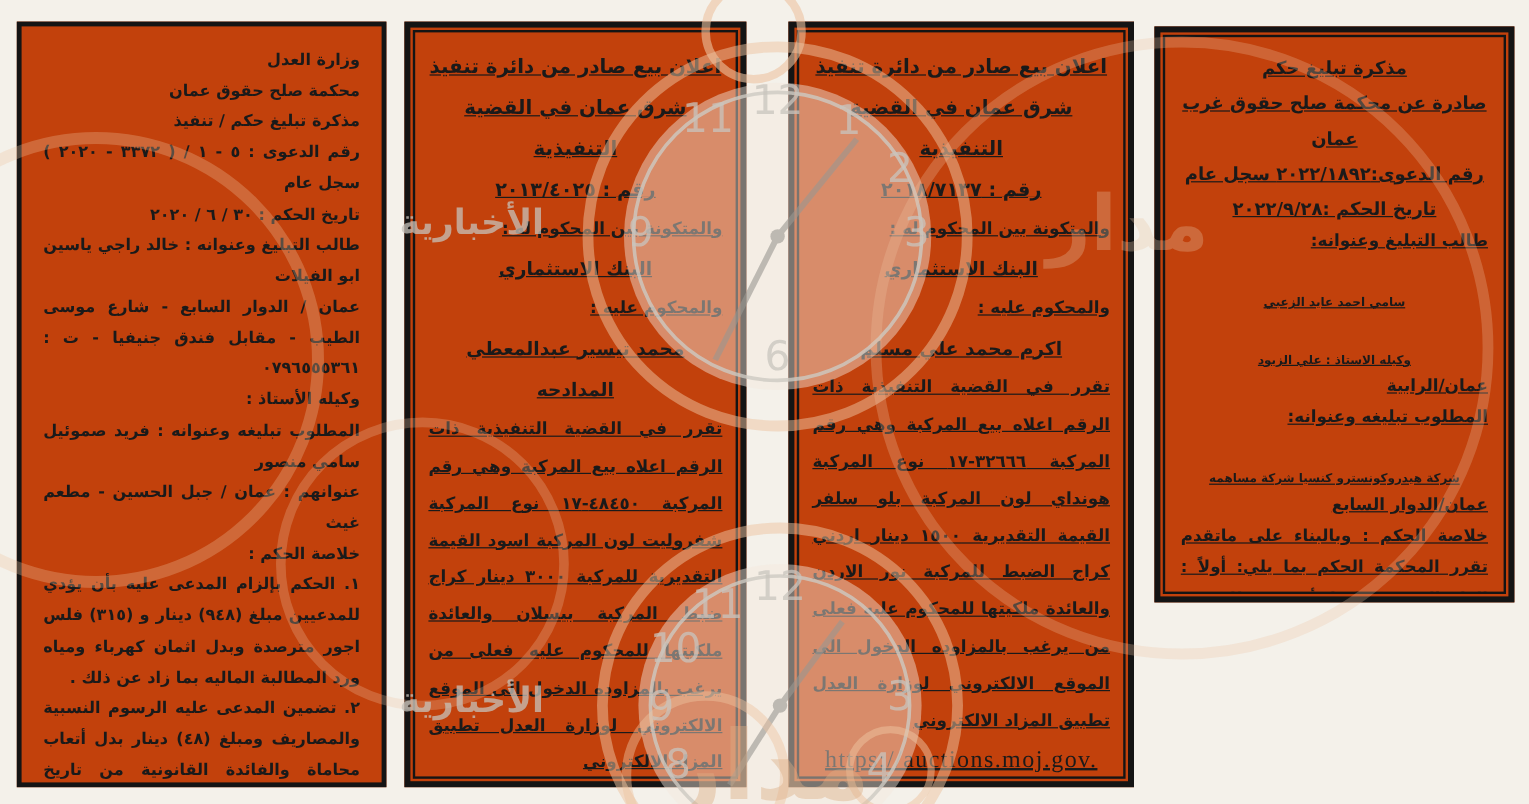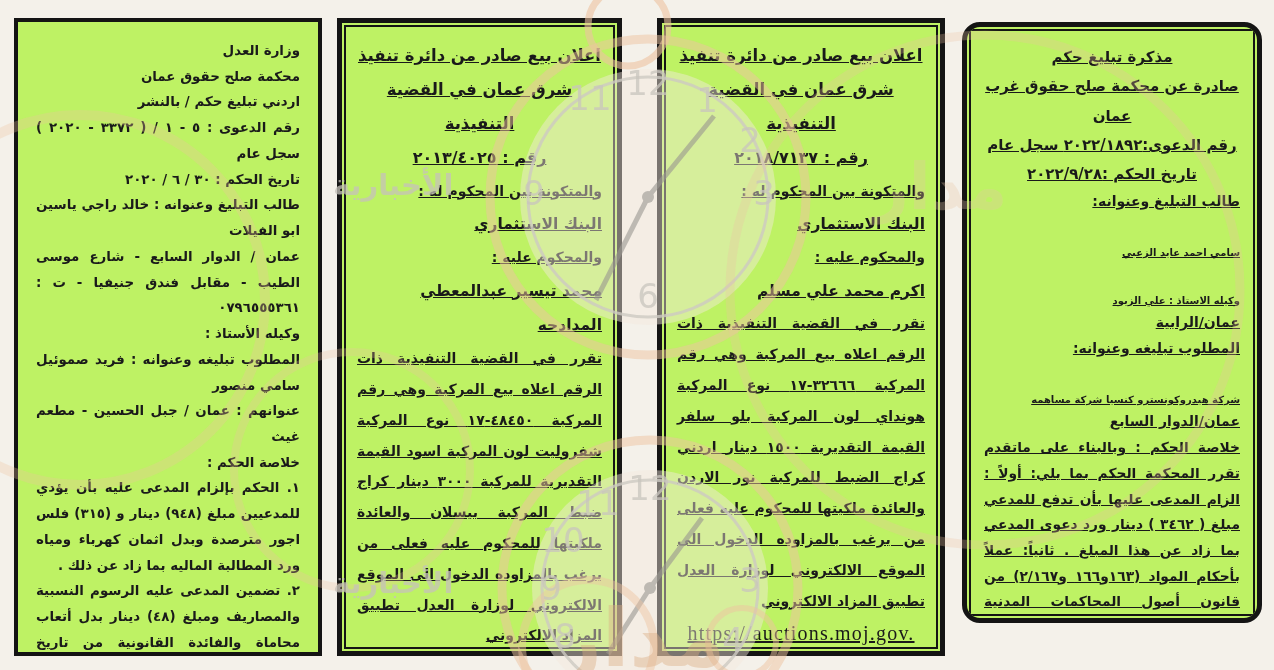--- a/index.html
+++ b/index.html
@@ -8,46 +8,46 @@
     background:#f4f1ea;
     font-family:"DejaVu Sans",sans-serif;
     color:#1a1a1a;
   }
   .page{position:absolute;inset:0;}
   
   .wm{position:absolute;inset:0;z-index:5;pointer-events:none;}
   .wm-text{position:absolute;font-weight:bold;white-space:nowrap;pointer-events:none;}
   
   .col{
-    position:absolute;z-index:2;background:#bef264;
+    position:absolute;z-index:2;background:#c2410c;
     box-sizing:border-box;border:4px solid #141414;overflow:hidden;
   }
   .col .pad{padding:14px 14px 8px 14px;box-sizing:border-box;height:100%;overflow:hidden;}
   .double{border-width:5px;}
   .double .frame{
     box-sizing:border-box;height:calc(100% - 4px);margin:2px;
     border:2px solid #141414;overflow:hidden;text-decoration:underline;
   }
   .blk{direction:rtl;unicode-bidi:plaintext;}
   
   .h  {font-weight:bold;text-align:center;font-size:16.5px;line-height:2.05;}
   .h2 {font-weight:bold;text-align:center;font-size:16px;line-height:2.2;}
   .hc {font-weight:bold;text-align:center;font-size:15px;line-height:2.0;}
   .r  {font-weight:bold;text-align:right;font-size:14px;line-height:2.25;}
-  .c  {font-weight:bold;font-size:15.5px;line-height:2.25;}
+  .c  {font-weight:bold;text-align:center;font-size:15.5px;line-height:2.25;}
   .j  {font-weight:bold;text-align:justify;text-align-last:right;font-size:14px;line-height:2.26;}
   .url{direction:ltr;text-align:center;font-family:"Liberation Serif",serif;font-weight:normal;
        font-size:20px;letter-spacing:1.2px;line-height:1.7;white-space:nowrap;}
   
   .colA{left:14px;top:18px;width:308px;height:638px;}
   .colA .pad{padding:16px 18px 6px 18px;}
   .colA .r,.colA .j{font-size:13.4px;line-height:1.92;}
   .colB{left:337px;top:18px;width:285px;height:638px;}
   .colC{left:657px;top:18px;width:288px;height:638px;}
-  .colD{left:962px;top:22px;width:300px;height:601px;border-radius:18px;}
+  .colD{left:962px;top:22px;width:300px;height:480px;}
   .colD .pad{padding:12px 13px 6px 13px;}
   .colD .r{font-size:14px;line-height:1.85;}
   .colD .c{font-size:10px;line-height:1.85;margin-top:29px;}
   .colD .j{font-size:13.8px;line-height:1.86;}
   .colD .hc{line-height:1.95;}
   .colB .pad,.colC .pad{padding:12px 11px 6px 11px;}
   .colB .j,.colC .j,.colB .jr,.colC .jr{line-height:2.2;}
 </style>
 </head>
 <body>
@@ -102,21 +102,21 @@
       <div class="wm-text" style="left: 333px; top: 168px; font-size: 29px; color: rgb(198, 194, 186); opacity: 0.75; position: absolute; z-index: 5;">الأخبارية</div>
       <div class="wm-text" style="left: 333px; top: 566px; font-size: 29px; color: rgb(198, 194, 186); opacity: 0.75; position: absolute; z-index: 5;">الأخبارية</div>
       <div class="wm-text" style="left: 556px; top: 592px; font-size: 80px; color: rgb(220, 174, 133); opacity: 0.42; position: absolute; z-index: 5;">مدار</div>
       <div class="wm-text" style="left: 872px; top: 150px; font-size: 64px; color: rgb(232, 199, 168); opacity: 0.3; position: absolute; z-index: 5;">مدار</div>
     </div>
 
   <section class="col colA">
     <div class="pad">
         <div class="blk r">وزارة العدل</div>
         <div class="blk r">محكمة صلح حقوق عمان</div>
-        <div class="blk r">اردني تبليغ حكم / بالنشر</div>
+        <div class="blk r">مذكرة تبليغ حكم / تنفيذ</div>
         <div class="blk j">رقم الدعوى : ٥ - ١ / ( ٣٣٧٢ - ٢٠٢٠ ) سجل عام</div>
         <div class="blk r">تاريخ الحكم : ٣٠ / ٦ / ٢٠٢٠</div>
         <div class="blk j">طالب التبليغ وعنوانه : خالد راجي ياسين ابو الفيلات</div>
         <div class="blk j">عمان / الدوار السابع - شارع موسى الطيب - مقابل فندق جنيفيا - ت : ٠٧٩٦٥٥٥٣٦١</div>
         <div class="blk r">وكيله الأستاذ :</div>
         <div class="blk j">المطلوب تبليغه وعنوانه : فريد صموئيل سامي منصور</div>
         <div class="blk j">عنوانهم : عمان / جبل الحسين - مطعم غيث</div>
         <div class="blk r">خلاصة الحكم :</div>
         <div class="blk j">١. الحكم بإلزام المدعى عليه بأن يؤدي للمدعيين مبلغ (٩٤٨) دينار و (٣١٥) فلس اجور مترصدة وبدل اثمان كهرباء ومياه ورد المطالبة الماليه بما زاد عن ذلك .</div>
         <div class="blk j">٢. تضمين المدعى عليه الرسوم النسبية والمصاريف ومبلغ (٤٨) دينار بدل أتعاب محاماة والفائدة القانونية من تاريخ اقامة الدعوى وحتى السداد التام.</div>

